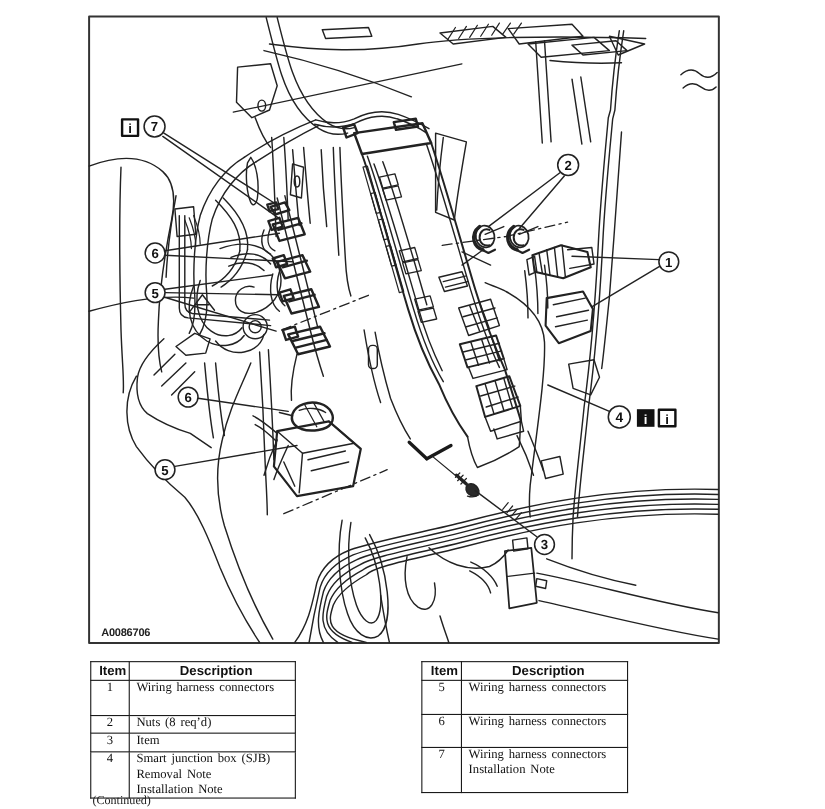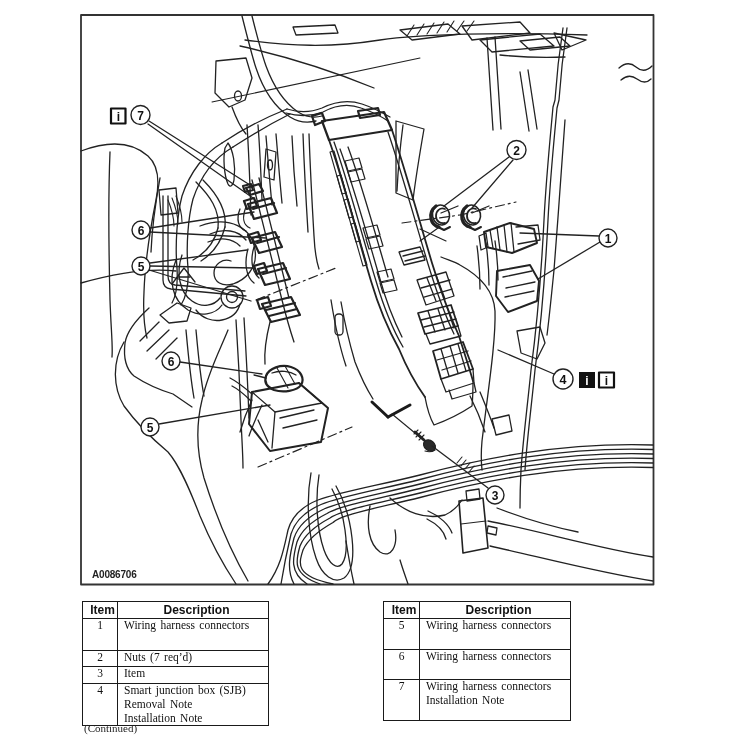--- a/index.html
+++ b/index.html
@@ -525,21 +525,21 @@
         <tr style="height:12px">
           <th>Item</th>
           <th style="padding-left:7px">Description</th>
         </tr>
 <tr style="height:32px">
           <td class="num">1</td>
           <td class="desc">Wiring harness connectors</td>
         </tr>
 <tr style="height:16px">
           <td class="num">2</td>
-          <td class="desc">Nuts (7 req’d)</td>
+          <td class="desc">Nuts (8 req’d)</td>
         </tr>
 <tr style="height:17px">
           <td class="num">3</td>
           <td class="desc">Item</td>
         </tr>
 <tr style="height:34px">
           <td class="num">4</td>
           <td class="desc">Smart junction box (SJB)<br>Removal Note<br>Installation Note</td>
         </tr>
 </tbody>

